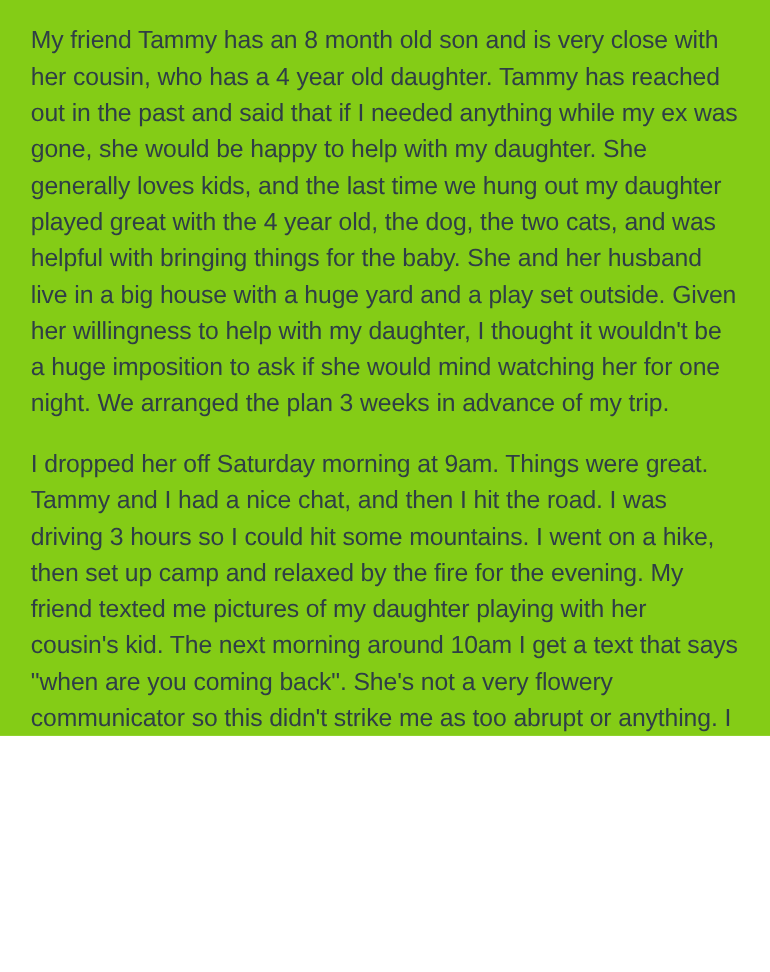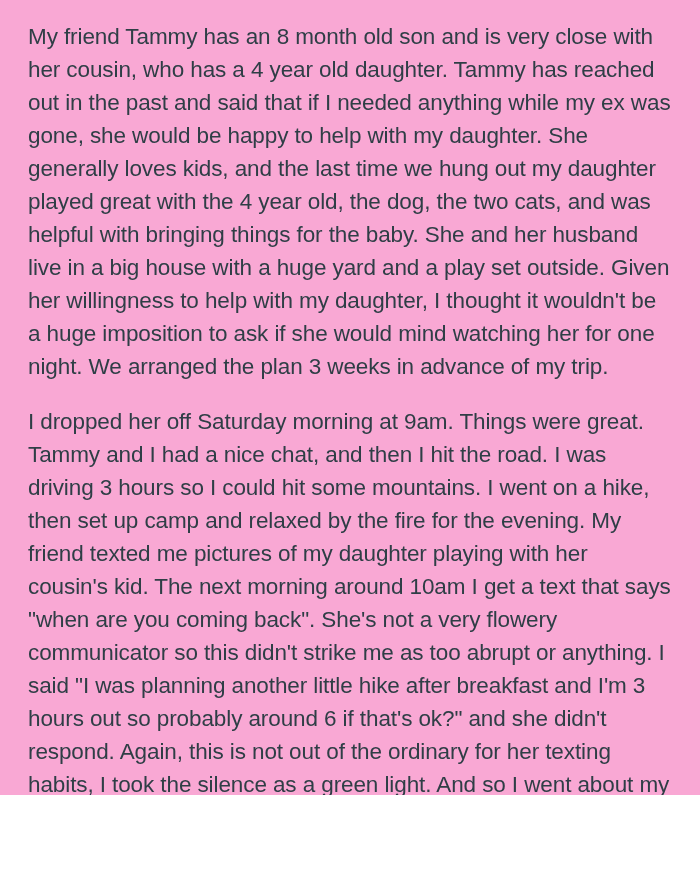--- a/index.html
+++ b/index.html
@@ -2,22 +2,22 @@
 <html><head>
 <meta charset="utf-8">
 <style>
   html, body {
     margin: 0;
     padding: 0;
     background: #ffffff;
   }
   .page {
     width: 700px;
-    height: 795px;
-    background: #f9a8d4;
+    height: 669px;
+    background: #84cc16;
     box-sizing: border-box;
     overflow: hidden;
   }
   .post-body {
     padding: 20px 27px 0 28px;
     font-family: "Liberation Sans", "DejaVu Sans", sans-serif;
     font-size: 22.5px;
     line-height: 33px;
     color: #2f3e46;
     letter-spacing: -0.1px;

